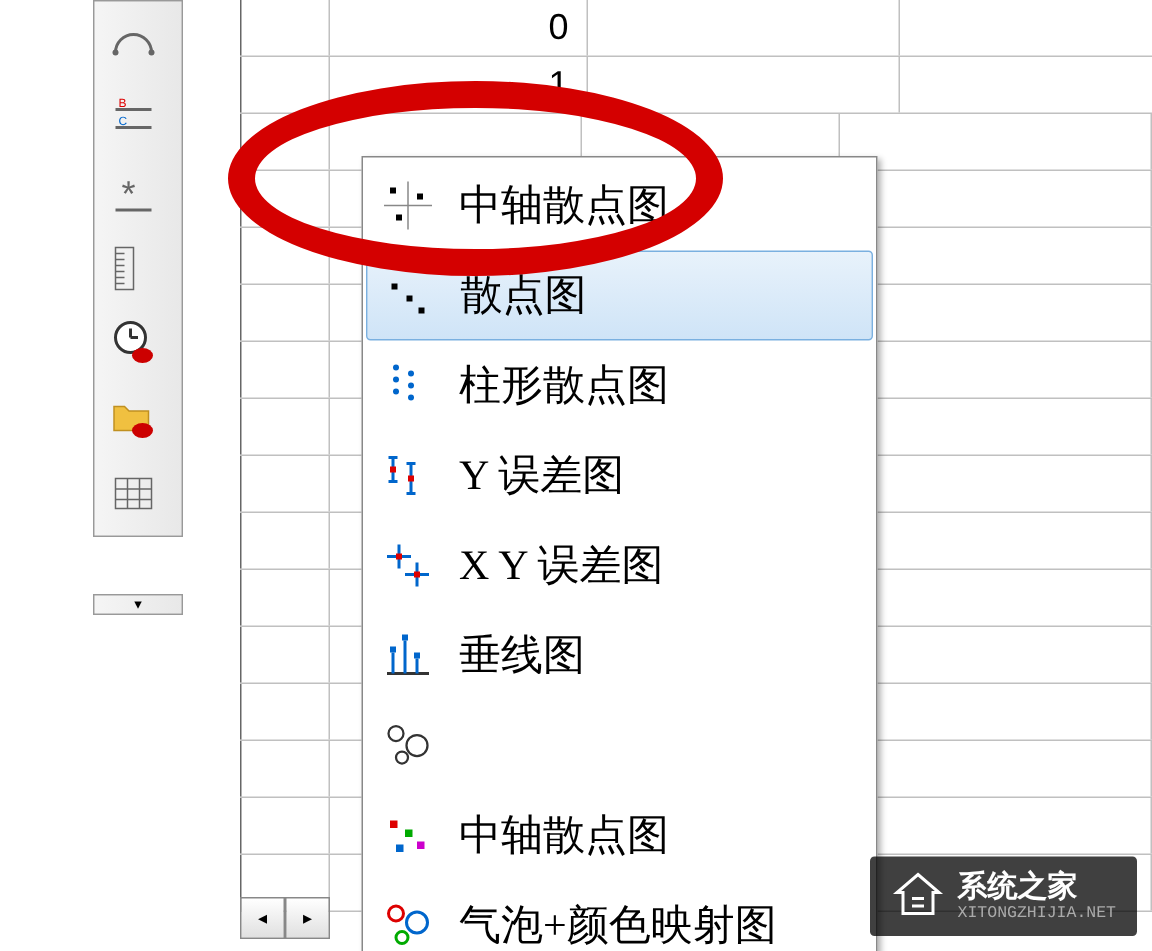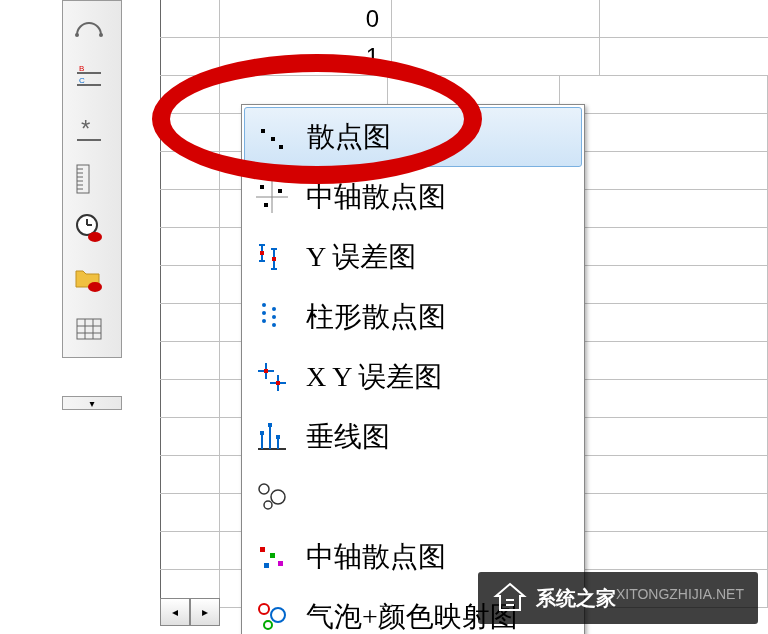--- a/index.html
+++ b/index.html
@@ -156,25 +156,25 @@
       display: flex;
       align-items: center;
       gap: 8px;
     }
     .watermark-icon {
       width: 36px;
       height: 36px;
     }
     .watermark-text {
       display: flex;
-      flex-direction: row;
+      flex-direction: column;
       line-height: 1.2;
     }
     .watermark-title { font-size: 20px; font-weight: bold; }
-    .watermark-sub { font-size: 14px; color: #aaa; }
+    .watermark-sub { font-size: 11px; color: #aaa; font-family: Liberation Mono, monospace; }
   </style>
 </head>
 <body>
 
 <div class="toolbar">
   <div class="toolbar-btn">
     <svg width="32" height="32" viewBox="0 0 32 32">
       <path d="M4 22 A12 12 0 0 1 28 22" fill="none" stroke="#666" stroke-width="2"></path>
       <circle cx="4" cy="22" r="2" fill="#666"></circle>
       <circle cx="28" cy="22" r="2" fill="#666"></circle>
@@ -327,69 +327,69 @@
       <div class="grid-cell col-d"></div>
     </div>
 </div>
 
 <div class="scroll-controls">
   <div class="scroll-btn">◂</div>
   <div class="scroll-btn">▸</div>
 </div>
 
 <div class="context-menu">
-  <div class="menu-item highlighted">
-    <div class="menu-icon">
-      <svg width="36" height="36" viewBox="0 0 36 36">
-        <rect x="6" y="10" width="4" height="4" fill="#000"></rect>
-        <rect x="16" y="18" width="4" height="4" fill="#000"></rect>
-        <rect x="24" y="26" width="4" height="4" fill="#000"></rect>
-      </svg>
-    </div>
-    <span class="menu-label">散点图</span>
-  </div>
   <div class="menu-item">
     <div class="menu-icon">
       <svg width="36" height="36" viewBox="0 0 36 36">
         <line x1="18" y1="2" x2="18" y2="34" stroke="#888"></line>
         <line x1="2" y1="18" x2="34" y2="18" stroke="#888"></line>
         <rect x="6" y="6" width="4" height="4" fill="#000"></rect>
         <rect x="24" y="10" width="4" height="4" fill="#000"></rect>
         <rect x="10" y="24" width="4" height="4" fill="#000"></rect>
       </svg>
     </div>
     <span class="menu-label">中轴散点图</span>
+  </div>
+  <div class="menu-item highlighted">
+    <div class="menu-icon">
+      <svg width="36" height="36" viewBox="0 0 36 36">
+        <rect x="6" y="10" width="4" height="4" fill="#000"></rect>
+        <rect x="16" y="18" width="4" height="4" fill="#000"></rect>
+        <rect x="24" y="26" width="4" height="4" fill="#000"></rect>
+      </svg>
+    </div>
+    <span class="menu-label">散点图</span>
+  </div>
+  <div class="menu-item">
+    <div class="menu-icon">
+      <svg width="36" height="36" viewBox="0 0 36 36">
+        <circle cx="10" cy="6" r="2" fill="#06c"></circle>
+        <circle cx="10" cy="14" r="2" fill="#06c"></circle>
+        <circle cx="10" cy="22" r="2" fill="#06c"></circle>
+        <circle cx="20" cy="10" r="2" fill="#06c"></circle>
+        <circle cx="20" cy="18" r="2" fill="#06c"></circle>
+        <circle cx="20" cy="26" r="2" fill="#06c"></circle>
+      </svg>
+    </div>
+    <span class="menu-label">柱形散点图</span>
   </div>
   <div class="menu-item">
     <div class="menu-icon">
       <svg width="36" height="36" viewBox="0 0 36 36">
         <line x1="8" y1="6" x2="8" y2="22" stroke="#06c" stroke-width="2"></line>
         <line x1="5" y1="6" x2="11" y2="6" stroke="#06c" stroke-width="2"></line>
         <line x1="5" y1="22" x2="11" y2="22" stroke="#06c" stroke-width="2"></line>
         <rect x="6" y="12" width="4" height="4" fill="#d00"></rect>
         <line x1="20" y1="10" x2="20" y2="30" stroke="#06c" stroke-width="2"></line>
         <line x1="17" y1="10" x2="23" y2="10" stroke="#06c" stroke-width="2"></line>
         <line x1="17" y1="30" x2="23" y2="30" stroke="#06c" stroke-width="2"></line>
         <rect x="18" y="18" width="4" height="4" fill="#d00"></rect>
       </svg>
     </div>
     <span class="menu-label">Y 误差图</span>
-  </div>
-  <div class="menu-item">
-    <div class="menu-icon">
-      <svg width="36" height="36" viewBox="0 0 36 36">
-        <circle cx="10" cy="6" r="2" fill="#06c"></circle>
-        <circle cx="10" cy="14" r="2" fill="#06c"></circle>
-        <circle cx="10" cy="22" r="2" fill="#06c"></circle>
-        <circle cx="20" cy="10" r="2" fill="#06c"></circle>
-        <circle cx="20" cy="18" r="2" fill="#06c"></circle>
-        <circle cx="20" cy="26" r="2" fill="#06c"></circle>
-      </svg>
-    </div>
-    <span class="menu-label">柱形散点图</span>
   </div>
   <div class="menu-item">
     <div class="menu-icon">
       <svg width="36" height="36" viewBox="0 0 36 36">
         <line x1="12" y1="4" x2="12" y2="20" stroke="#06c" stroke-width="2"></line>
         <line x1="4" y1="12" x2="20" y2="12" stroke="#06c" stroke-width="2"></line>
         <rect x="10" y="10" width="4" height="4" fill="#d00"></rect>
         <line x1="24" y1="16" x2="24" y2="32" stroke="#06c" stroke-width="2"></line>
         <line x1="16" y1="24" x2="32" y2="24" stroke="#06c" stroke-width="2"></line>
         <rect x="22" y="22" width="4" height="4" fill="#d00"></rect>

